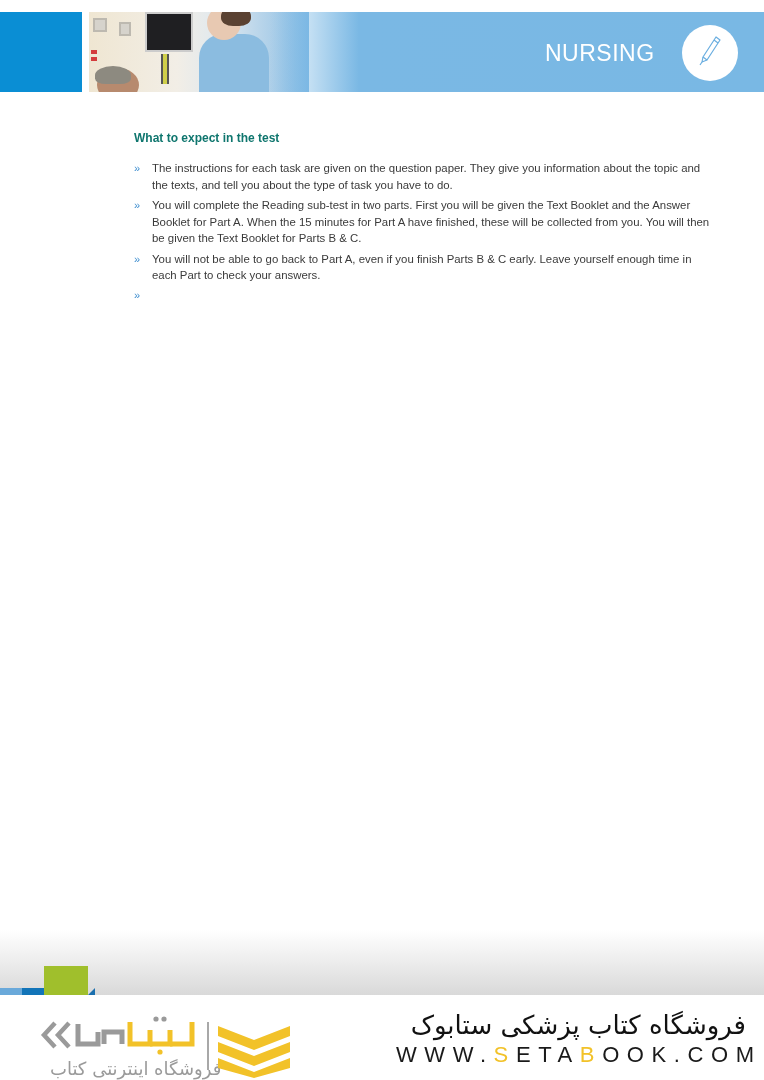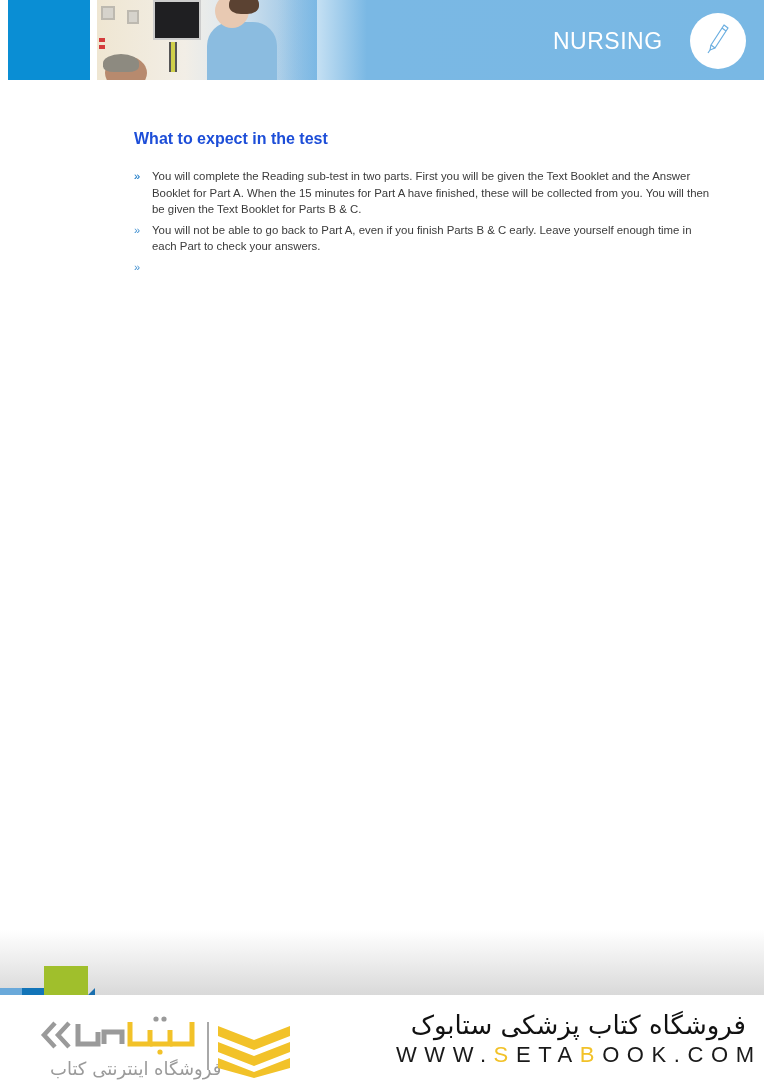--- a/index.html
+++ b/index.html
@@ -1,20 +1,20 @@
 <!DOCTYPE html>
 <html><head>
   <meta charset="utf-8">
   <style>
     * { margin: 0; padding: 0; box-sizing: border-box; }
     html, body { width: 764px; height: 1080px; background: #ffffff; overflow: hidden; }
     body { position: relative; font-family: "Liberation Sans", sans-serif; }
 
     
-    .header { position: absolute; left: 0; top: 0; width: 640px; height: 80px; margin-left: 8px; }
+    .header { position: absolute; left: 0; top: 12px; width: 640px; height: 80px; }
     .header-blue-block { position: absolute; left: 0; top: 0; width: 82px; height: 80px; background: #0a8ed4; }
     .header-photo { position: absolute; left: 89px; top: 0; width: 220px; height: 80px; overflow: hidden;
       background: linear-gradient(90deg, #efe6d2 0%, #f2eee6 40%, #dfe8ef 60%, #a9cde8 85%, #7db8e4 100%); }
     .header-band { position: absolute; left: 270px; top: 0; width: 494px; height: 80px;
       background: linear-gradient(90deg, rgba(124,185,229,0) 0%, #7ab8e4 18%, #79b8e4 100%); }
     .photo-frame { position: absolute; background: #d6d3cc; border: 2px solid #bdb9b0; }
     .photo-monitor { position: absolute; left: 56px; top: 0; width: 48px; height: 40px; background: #1f1f22; border: 2px solid #ccc; }
     .photo-stand { position: absolute; left: 72px; top: 42px; width: 8px; height: 30px; background: #cfcf4a; border-left: 2px solid #555; border-right: 2px solid #555; }
     .photo-nurse-head { position: absolute; left: 118px; top: -6px; width: 34px; height: 34px; border-radius: 50%; background: #e8c9b2; }
     .photo-nurse-hair { position: absolute; left: 132px; top: -6px; width: 30px; height: 20px; border-radius: 50% 50% 40% 40%; background: #5b4232; }
@@ -23,21 +23,21 @@
     .photo-patient-hair { position: absolute; left: 6px; top: 54px; width: 36px; height: 18px; border-radius: 50% 50% 30% 30%; background: #8d8a80; }
     .photo-red1 { position: absolute; left: 2px; top: 38px; width: 6px; height: 4px; background: #d43c3c; }
     .photo-red2 { position: absolute; left: 2px; top: 45px; width: 6px; height: 4px; background: #d43c3c; }
 
     .header-title { position: absolute; left: 545px; top: 28px; font-size: 23px; color: #ffffff; letter-spacing: 0.5px; }
     .header-icon-circle { position: absolute; left: 682px; top: 13px; width: 56px; height: 56px; border-radius: 50%; background: #ffffff;
       display: flex; align-items: center; justify-content: center; }
 
     
     .content { position: absolute; left: 134px; top: 129px; width: 580px; }
-    .section-title { font-size: 16px; color: #1d4ed8; margin-bottom: 20px; line-height: 19px; }
+    .section-title { font-size: 12px; color: #0f766e; margin-bottom: 12px; line-height: 19px; }
     .bullets { list-style: none; }
     .bullet { position: relative; padding-left: 18px; font-size: 11.4px; line-height: 16.7px; color: #3a3a3a; margin-bottom: 3.5px; }
     .bullet-mark { position: absolute; left: 0; top: 0; color: #3f8fd0; font-size: 11px; }
     .bold { font-weight: bold; color: #111; }
 
     
     .footer-grey { position: absolute; left: 0; top: 930px; width: 764px; height: 65px;
       background: linear-gradient(180deg, #ffffff 0%, #eeeeee 45%, #d9d9d9 100%); }
     .footer-strip-light { position: absolute; left: 0; top: 988px; width: 22px; height: 7px; background: #6aa9da; }
     .footer-strip-dark { position: absolute; left: 22px; top: 988px; width: 24px; height: 7px; background: #1274b8; }
@@ -94,20 +94,21 @@
       </svg>
     </span>
   </div>
 </div>
 
 <div class="content">
   <h2 class="section-title">What to expect in the test</h2>
   <ul class="bullets">
     <li class="bullet">
       <span class="bullet-mark">»</span>
+      <span>The instructions for each task are given on the question paper. They give you information about the topic and the texts, and tell you about the type of task you have to do.</span>
     </li>
     <li class="bullet">
       <span class="bullet-mark">»</span>
       <span>You will complete the Reading sub-test in two parts. First you will be given the Text Booklet and the Answer Booklet for Part A. When the 15 minutes for Part A have finished, these will be collected from you. You will then be given the Text Booklet for Parts B &amp; C.</span>
     </li>
     <li class="bullet">
       <span class="bullet-mark">»</span>
       <span>You will not be able to go back to Part A, even if you finish Parts B &amp; C  early. Leave yourself enough time in each Part to check your answers.</span>
     </li>
     <li class="bullet">

